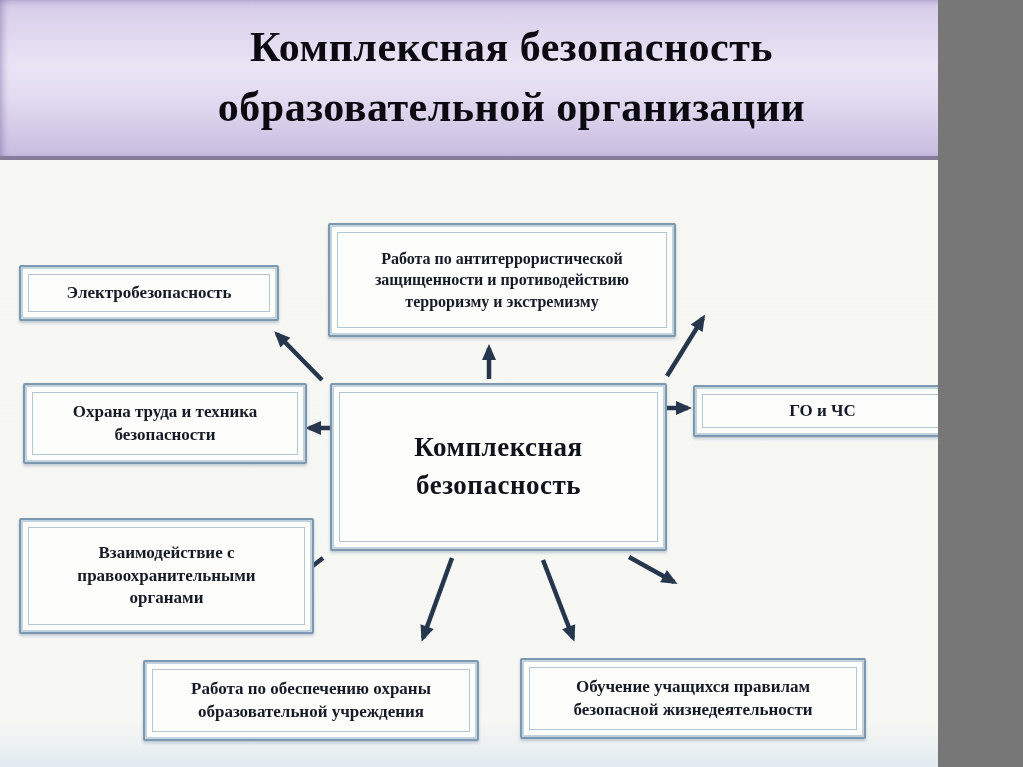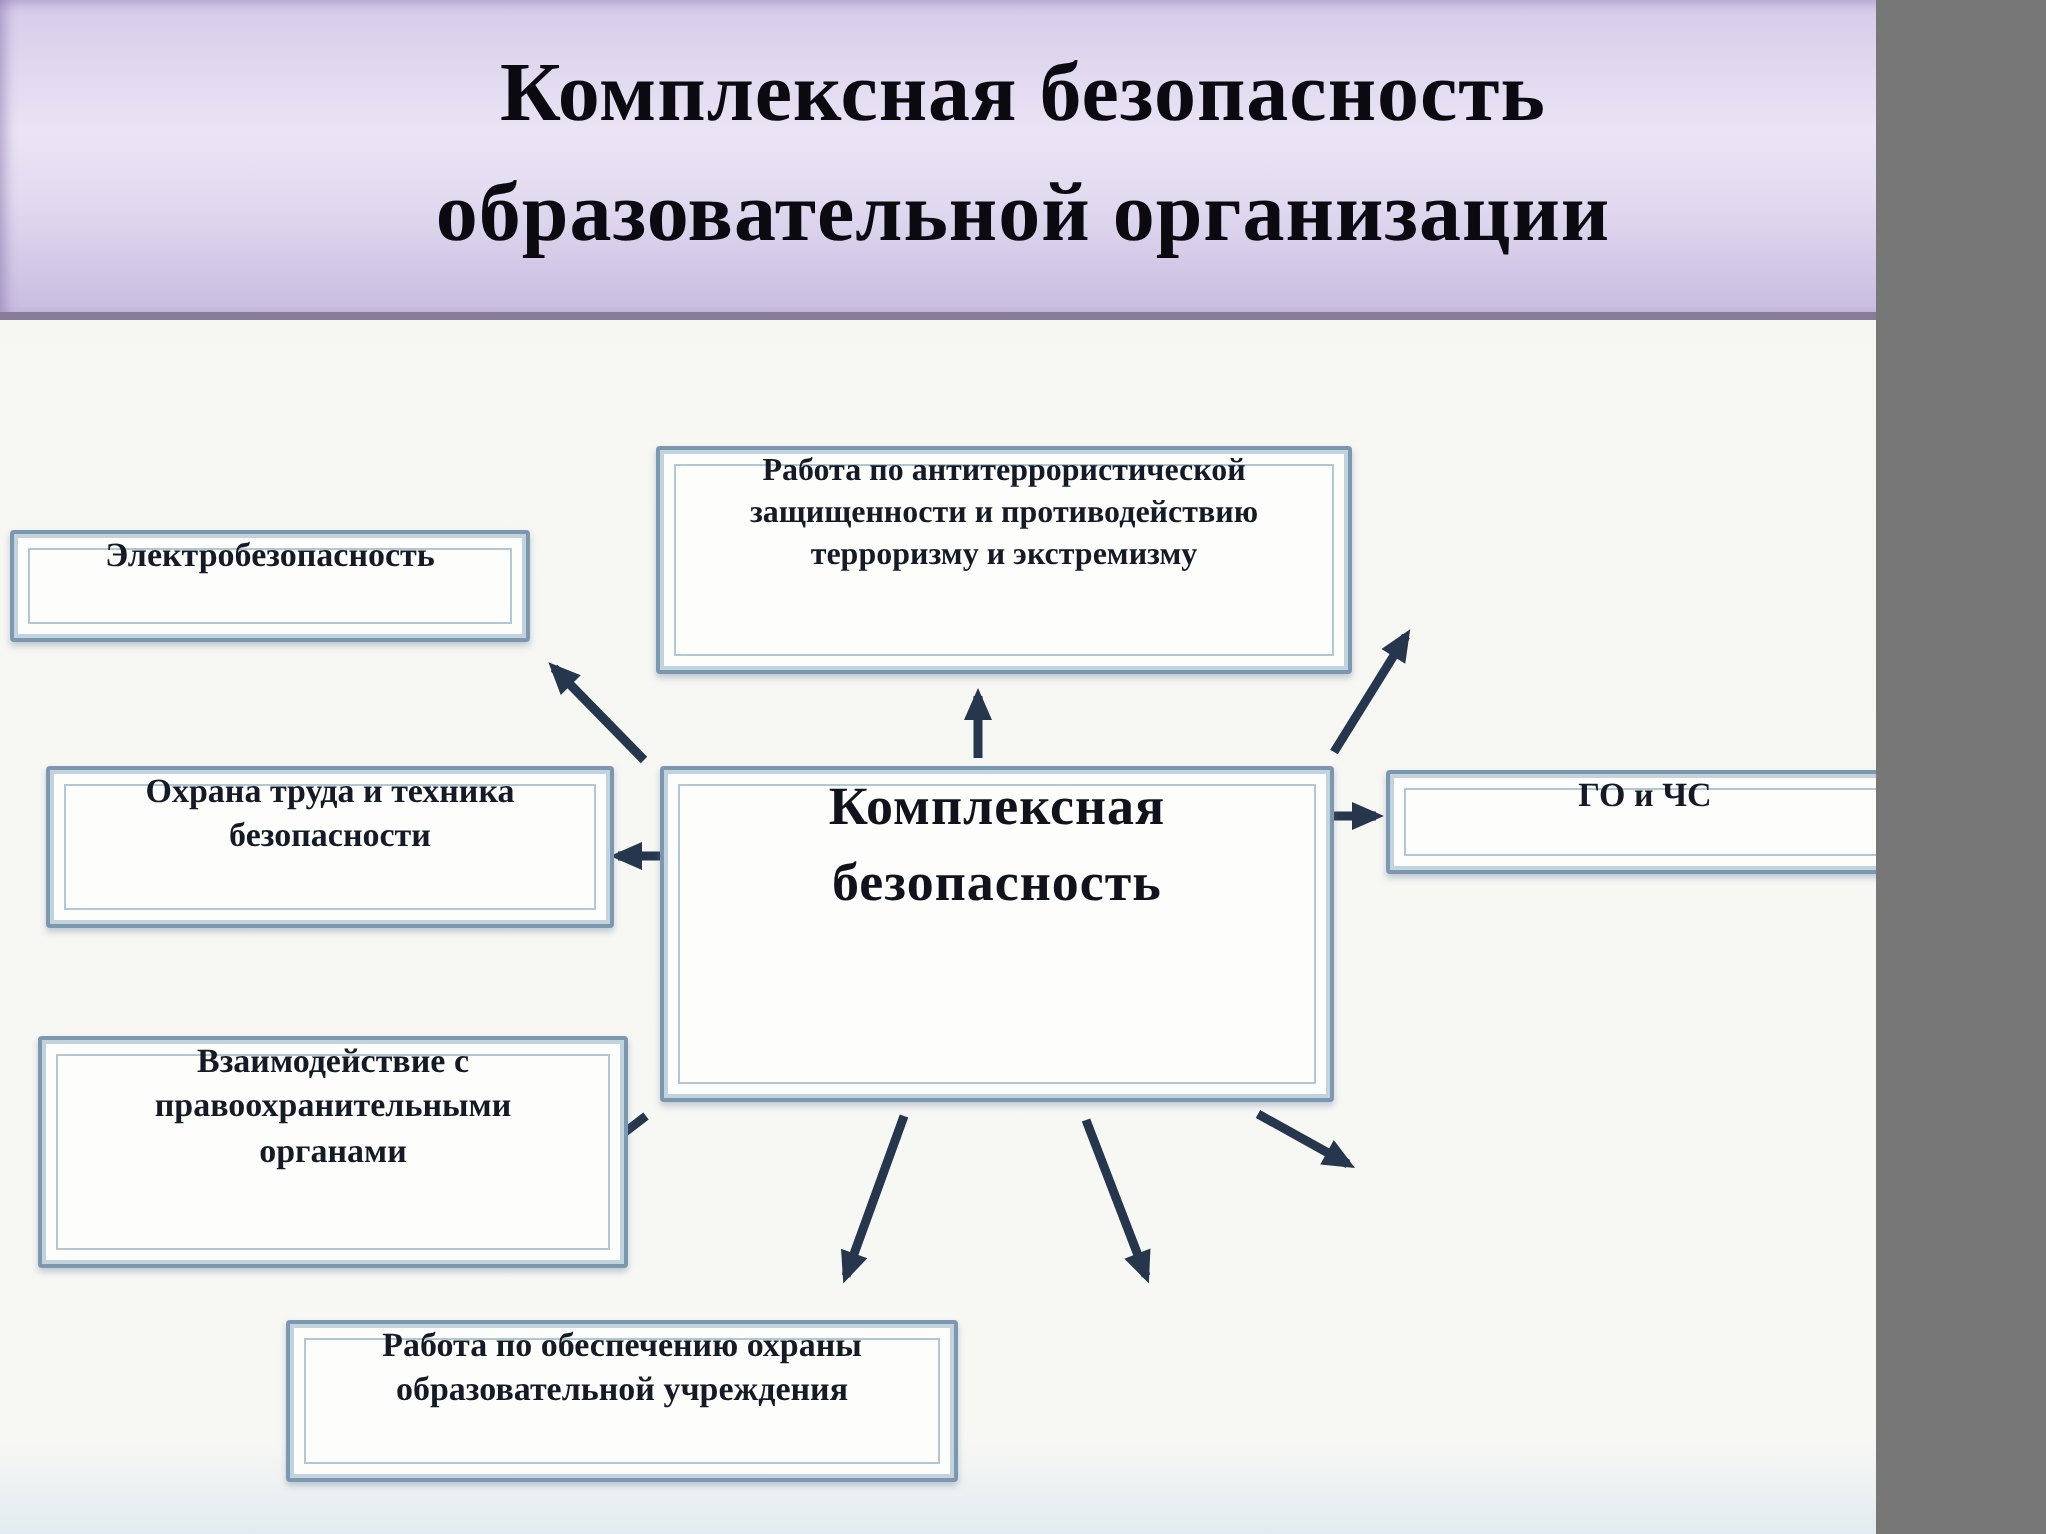--- a/index.html
+++ b/index.html
@@ -18,28 +18,28 @@
                inset 0 6px 6px -4px rgba(125,105,165,.35);
     display:flex;flex-direction:column;justify-content:center;align-items:center;
   }
   .title-line{
     font-size:42px;font-weight:bold;color:#0a0a10;line-height:1.42;
     letter-spacing:.5px;text-align:center;white-space:nowrap;
   }
   
   .arrows{position:absolute;left:0;top:0;width:1023px;height:767px;}
   .node{
-    position:absolute;display:flex;align-items:flex-start;justify-content:center;
+    position:absolute;display:flex;align-items:center;justify-content:center;
     background:#fdfdfb;border:2px solid #7b98b0;border-radius:2px;
     box-shadow:inset 0 0 0 2px #c2d3dd,inset 0 0 0 7px #fdfdfb,inset 0 0 0 8px #b3c6d3,
                0 2px 3px rgba(105,130,152,.38);
     text-align:center;font-weight:bold;color:#141a26;
   }
   .lbl{display:block;margin:0 auto;line-height:1.32;}
-  #node-electro  {left:5px; top:265px;width:256px;height:52px; font-size:17px;}
+  #node-electro  {left:19px; top:265px;width:256px;height:52px; font-size:17px;}
   #node-antiterror{left:328px;top:223px;width:344px;height:110px;font-size:16px;}
   #node-antiterror .lbl{max-width:320px;}
   #node-fire     {left:718px;top:255px;width:260px;height:48px; font-size:17px;}
   #node-labor    {left:23px; top:383px;width:280px;height:77px; font-size:17px;}
   #node-labor .lbl{max-width:230px;}
   #node-center   {left:330px;top:383px;width:333px;height:164px;font-size:27px;letter-spacing:.5px;color:#10131c;}
   #node-center .lbl{max-width:250px;line-height:1.4;}
   #node-gochs    {left:693px;top:385px;width:255px;height:48px; font-size:17px;}
   #node-police   {left:19px; top:518px;width:291px;height:112px;font-size:17px;}
   #node-police .lbl{max-width:210px;}
@@ -100,14 +100,17 @@
 
   <div class="node" id="node-police">
     <span class="lbl">Взаимодействие с правоохранительными органами</span>
   </div>
 
 
   <div class="node" id="node-guard">
     <span class="lbl">Работа по обеспечению охраны образовательной учреждения</span>
   </div>
 
+  <div class="node" id="node-training">
+    <span class="lbl">Обучение учащихся правилам безопасной жизнедеятельности</span>
+  </div>
 
 </div>
 
 </body></html>

